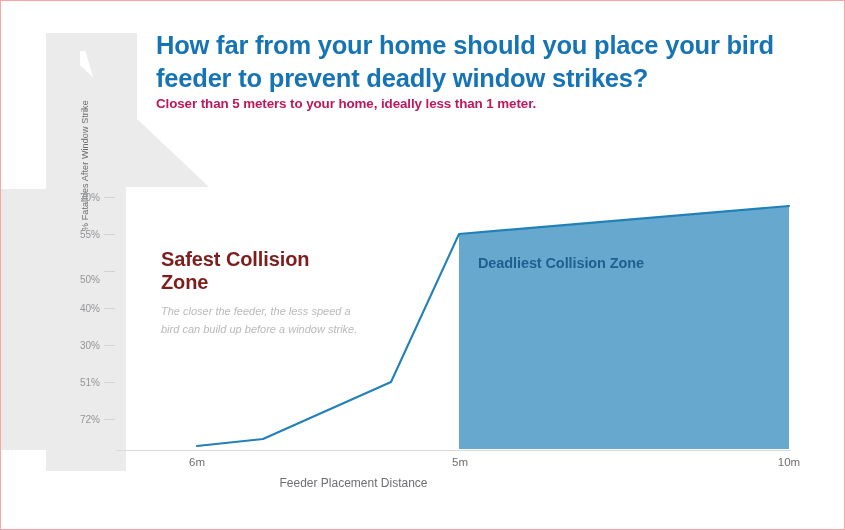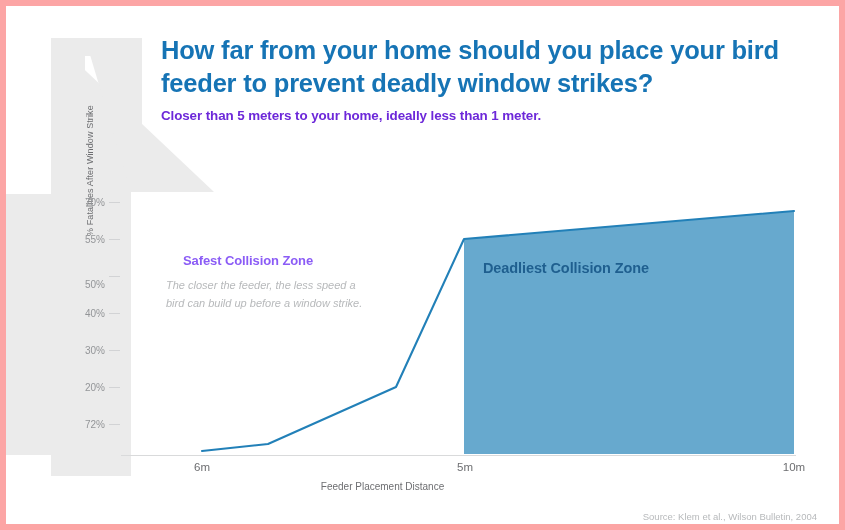--- a/index.html
+++ b/index.html
@@ -10,21 +10,21 @@
     background: #ffffff;
     font-family: "Liberation Sans", sans-serif;
     overflow: hidden;
   }
 
   #page {
     position: relative;
     width: 845px;
     height: 530px;
     background: #ffffff;
-    border: 6px solid #fca5a5;
+    border: 1px solid #fca5a5;
     overflow: hidden;
   }
 
   
   #house-shape {
     position: absolute;
     left: 0;
     top: 0;
     width: 260px;
     height: 470px;
@@ -39,22 +39,22 @@
     width: 660px;
   }
   #chart-title {
     color: #1674b5;
     font-size: 25.5px;
     font-weight: bold;
     line-height: 1.30;
     letter-spacing: -0.2px;
   }
   #chart-subtitle {
-    margin-top: 8px;
-    color: #6d28d9;
+    margin-top: 1px;
+    color: #be185d;
     font-size: 13.4px;
     font-weight: bold;
     letter-spacing: -0.1px;
   }
 
   
   #plot-area {
     position: absolute;
     left: 115px;
     top: 188px;
@@ -112,37 +112,35 @@
     transform: translateX(-50%);
     white-space: nowrap;
   }
   #x-axis-title {
     position: absolute;
     left: 0;
     top: 475px;
     width: 705px;
     text-align: center;
     color: #6d6e71;
-    font-size: 10px;
-    margin-left: 24px;
+    font-size: 12px;
   }
 
   
   #safest-zone-annotation {
     position: absolute;
     left: 160px;
     top: 247px;
     width: 200px;
   }
   #safest-zone-heading {
-    color: #8b5cf6;
-    font-size: 13px;
+    color: #7f1d1d;
+    font-size: 20px;
     font-weight: bold;
     letter-spacing: -0.1px;
-    margin-left: 17px;
   }
   #safest-zone-body {
     margin-top: 9px;
     color: #b7b9bb;
     font-size: 11px;
     line-height: 1.60;
     font-style: italic;
   }
 
   
@@ -208,21 +206,21 @@
     <div class="y-tick-line" style="top:82px"></div>
     <div class="y-tick-label" style="top:90px">50%</div>
 
     <div class="y-tick-line" style="top:119px"></div>
     <div class="y-tick-label" style="top:119px">40%</div>
 
     <div class="y-tick-line" style="top:156px"></div>
     <div class="y-tick-label" style="top:156px">30%</div>
 
     <div class="y-tick-line" style="top:193px"></div>
-    <div class="y-tick-label" style="top:193px">20%</div>
+    <div class="y-tick-label" style="top:193px">51%</div>
 
     <div class="y-tick-line" style="top:230px"></div>
     <div class="y-tick-label" style="top:230px">72%</div>
 
     <svg id="svg-plot" width="675" height="260" viewBox="0 0 675 260">
 
       <polygon points="343,45 673,17 673,261 343,261" fill="#67a9ce"></polygon>
 
       <polyline points="81,257 147,250 275,193 343,45 673,17" fill="none" stroke="#2280b8" stroke-width="2.1" stroke-linejoin="round" stroke-linecap="round"></polyline>
     </svg>
@@ -237,15 +235,14 @@
   <div id="deadliest-zone-annotation">
     <div id="deadliest-zone-heading">Deadliest Collision Zone</div>
   </div>
 
   <div id="x-axis-line"></div>
   <div class="x-tick-label" style="left:196px">6m</div>
   <div class="x-tick-label" style="left:459px">5m</div>
   <div class="x-tick-label" style="left:788px">10m</div>
   <div id="x-axis-title">Feeder Placement Distance</div>
 
-  <div id="source-note">Source: Klem et al., Wilson Bulletin, 2004</div>
 
 </div>
 
 </body></html>

